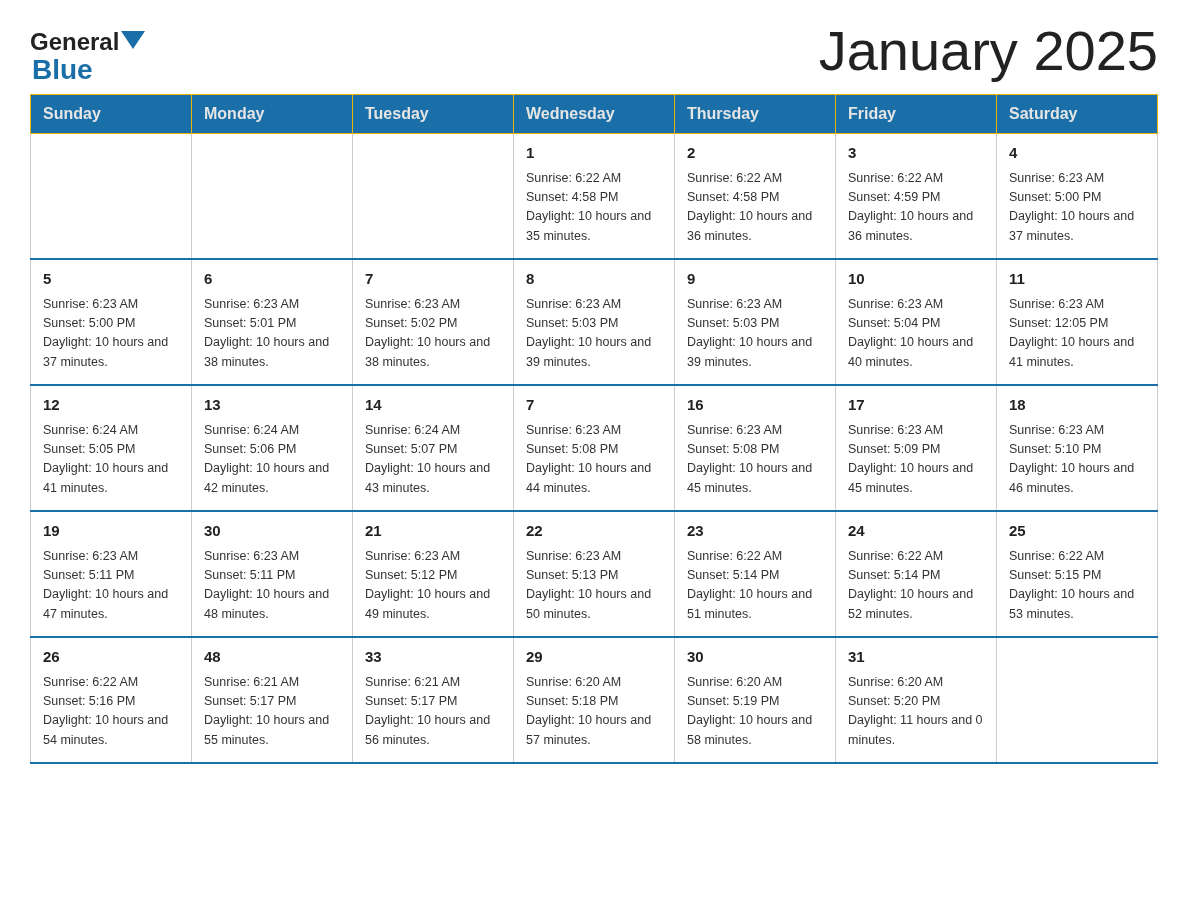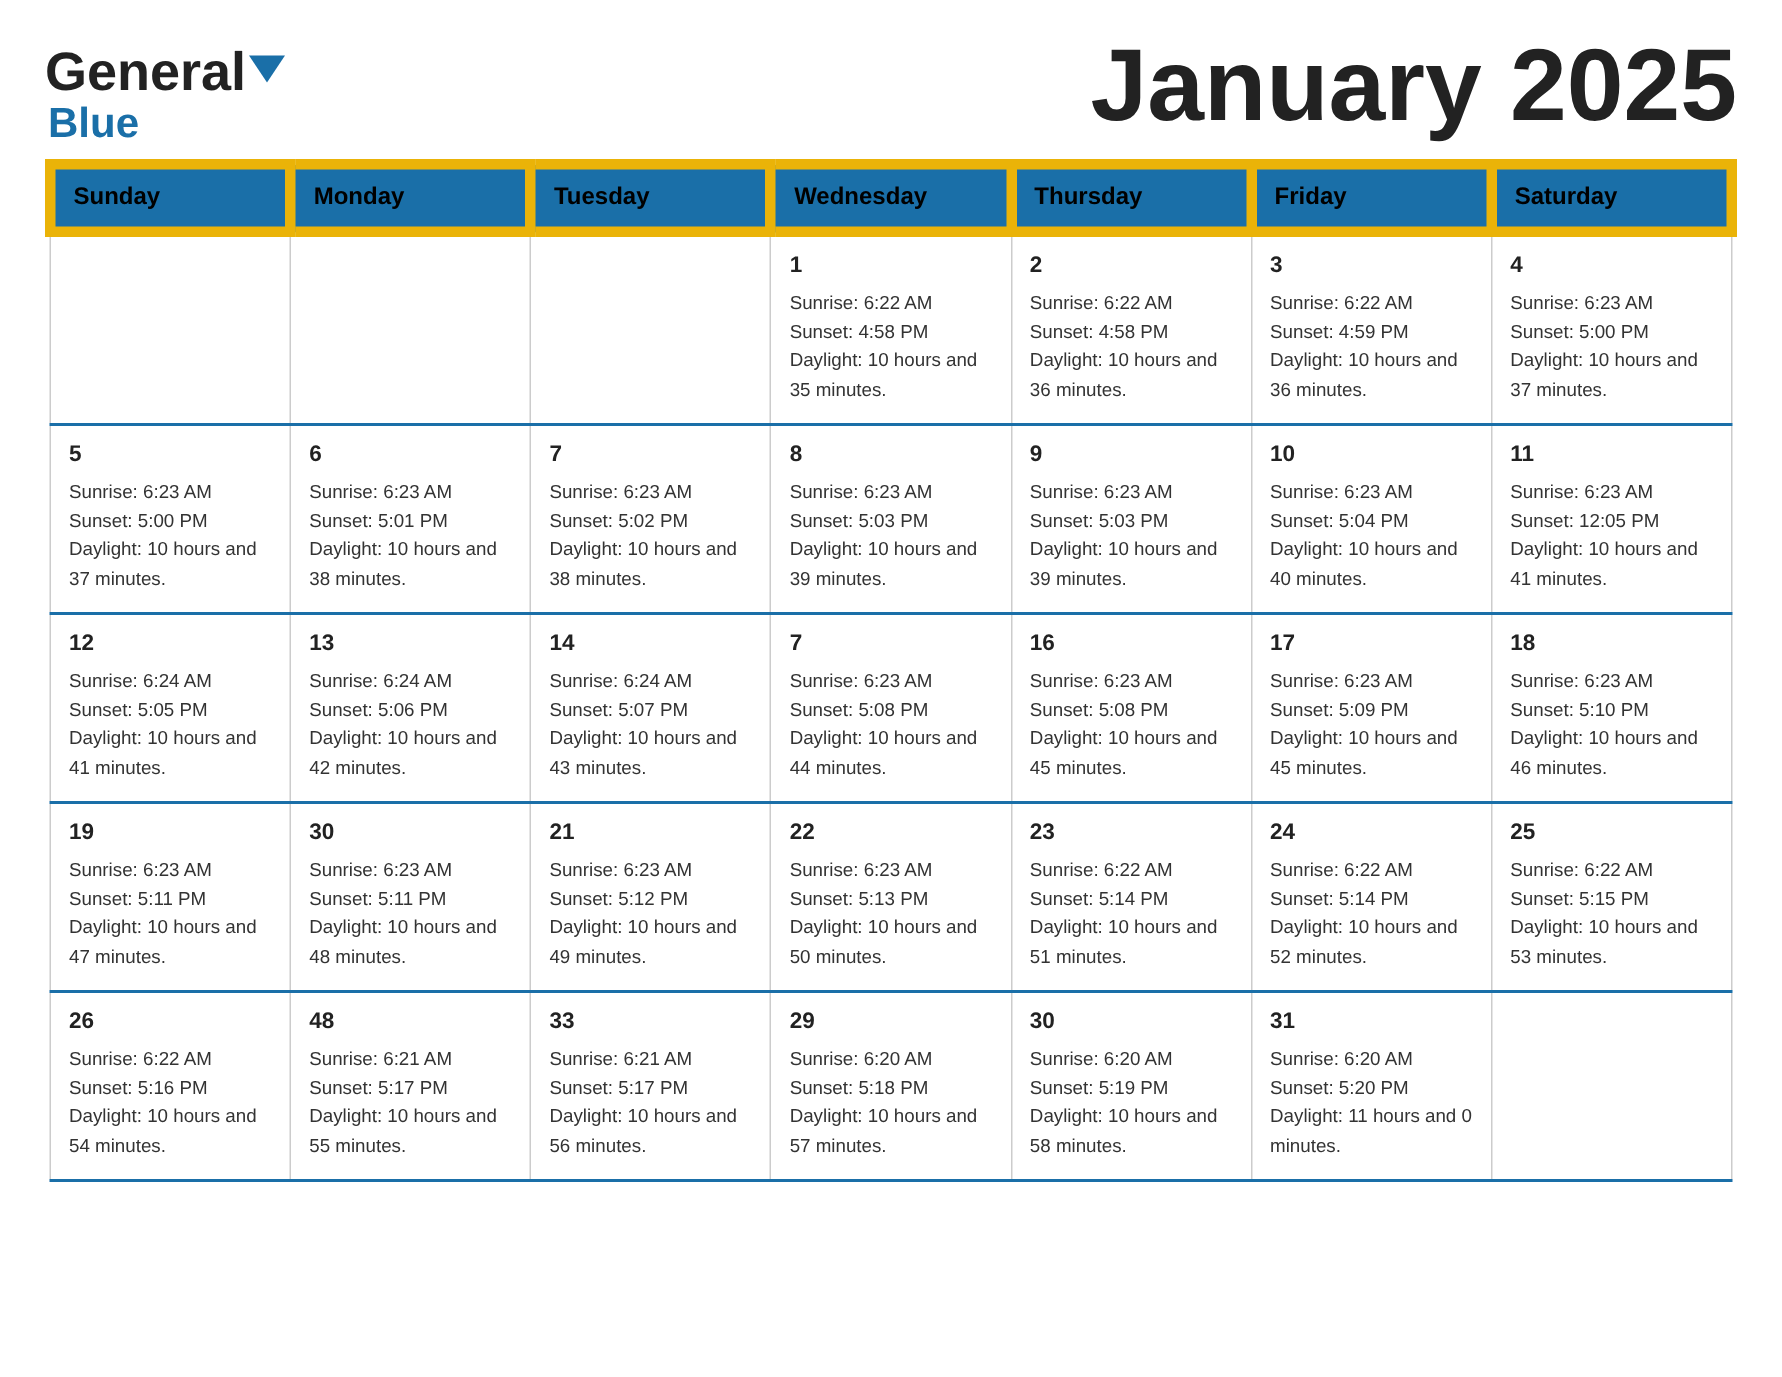--- a/index.html
+++ b/index.html
@@ -17,21 +17,21 @@
       align-items: flex-start;
       margin-bottom: 10px;
     }
     .logo {
       display: flex;
       flex-direction: column;
       align-items: flex-start;
       margin-top: 10px;
     }
     .logo-top {
-      font-size: 36px;
+      font-size: 24px;
       font-weight: bold;
       color: #222;
       line-height: 1;
       display: flex;
       align-items: center;
     }
     .logo-top span.general { color: #222; }
     .logo-arrow {
       display: inline-block;
       width: 0;
@@ -48,45 +48,45 @@
       font-size: 28px;
       font-weight: bold;
       color: #1a6fa8;
       line-height: 1;
       margin-left: 2px;
     }
     .title-section {
       text-align: right;
     }
     .main-title {
-      font-size: 68px;
-      font-weight: 700;
+      font-size: 56px;
+      font-weight: 400;
       color: #222;
       line-height: 1.1;
     }
     .subtitle {
       font-size: 22px;
       color: #555;
       margin-top: 4px;
     }
     .calendar {
       width: 100%;
       border-collapse: collapse;
       margin-top: 10px;
     }
     .calendar thead tr {
       background-color: #1a6fa8;
     }
     .calendar thead th {
-      color: #000000;
+      color: #e5e5e5;
       font-size: 16px;
       font-weight: 600;
       padding: 10px 12px;
       text-align: left;
-      border: 7px solid #eab308;
+      border: 1px solid #eab308;
     }
     .calendar tbody tr {
       border-bottom: 2px solid #1a6fa8;
     }
     .calendar tbody td {
       vertical-align: top;
       padding: 8px 12px 12px 12px;
       border: 1px solid #ccc;
       font-size: 13px;
       line-height: 1.5;

